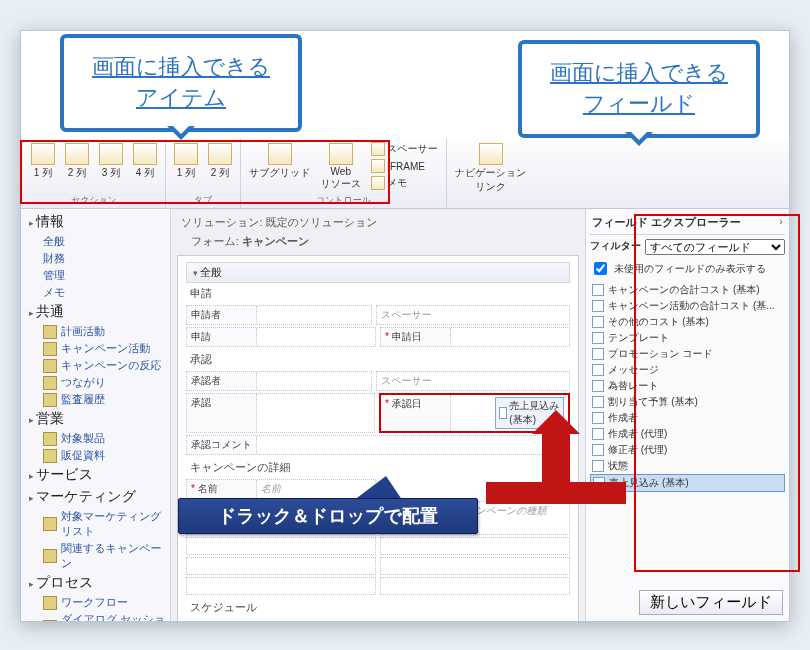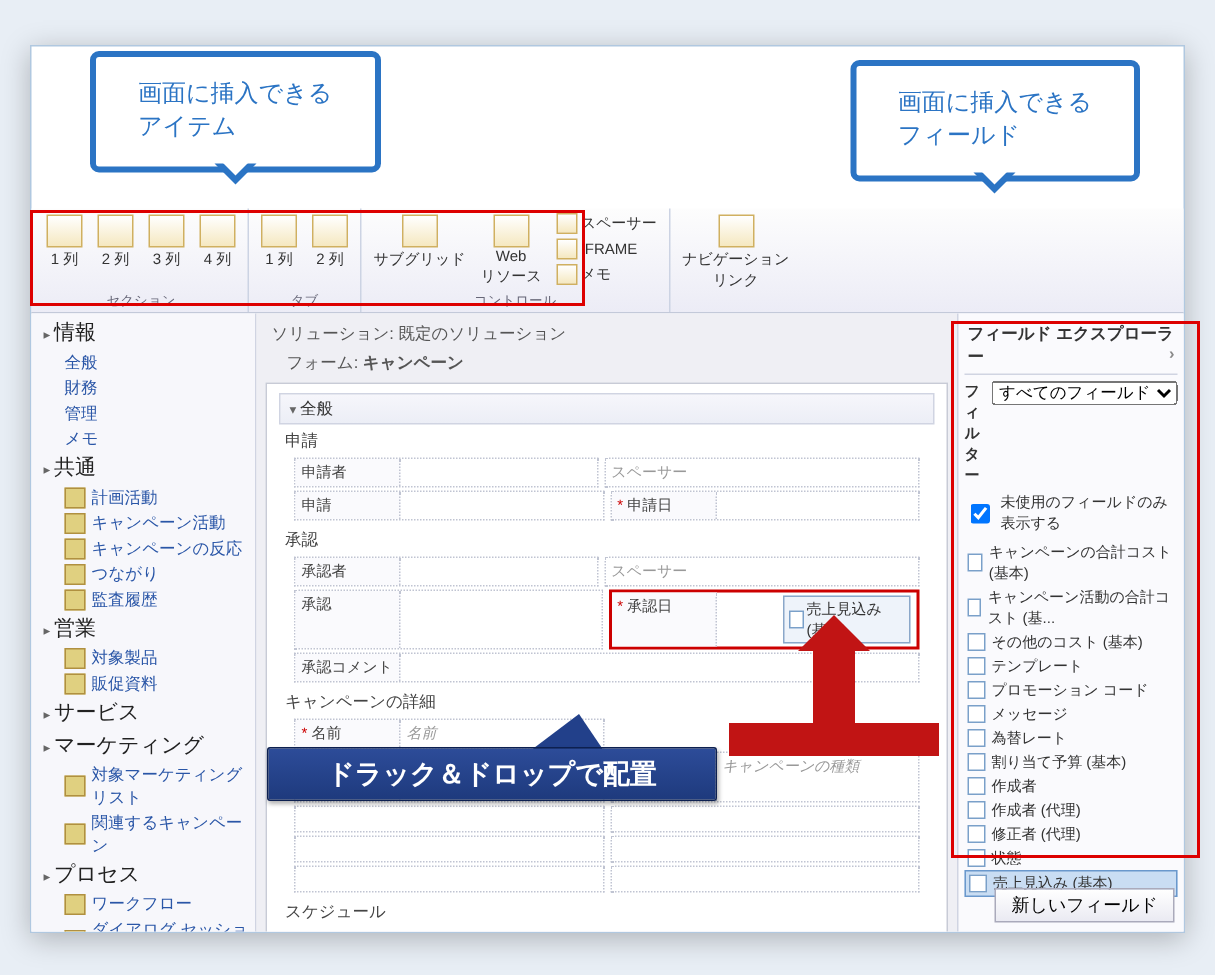--- a/index.html
+++ b/index.html
@@ -22,24 +22,26 @@
     box-shadow: 0 4px 18px rgba(0,0,0,0.25);
   }
 
   
   .callout {
     position: absolute;
     background: #fff;
     border: 4px solid #2b74c4;
     border-radius: 6px;
     padding: 14px 28px;
-    font-size: 16px;
+    font-size: 22px;
     color: #2b74c4;
+    text-align: center;
     line-height: 1.4;
     z-index: 50;
+    text-decoration: underline;
   }
   .callout.left { left: 60px; top: 34px; }
   .callout.right { right: 50px; top: 40px; }
   .callout::after {
     content: "";
     position: absolute;
     bottom: -26px; left: 50%;
     margin-left: -14px;
     border: 14px solid transparent;
     border-top-color: #2b74c4;
@@ -135,21 +137,21 @@
     background:linear-gradient(#f6f6fb,#eceef6);
     border:1px solid #d0d4e2;
     padding:2px 6px;
     font-size:11px; color:#333;
     margin-top:6px;
   }
   .sec-h.top { margin-top:0; }
   .sec-h::before { content:"▾ "; color:#666; font-size:9px;}
   .sub-h { font-size:11px; color:#444; padding:3px 4px 2px 4px; }
   .row2 {
-    display:flex; gap:4px; margin:2px 10px;
+    display:flex; gap:4px; margin:2px 0;
   }
   .cell {
     flex:1;
     display:flex;
     border:1px dotted #c0c4d2;
     font-size:10px;
     min-height:18px;
   }
   .lbl { width:70px; padding:2px 4px; color:#444; border-right:1px dotted #c0c4d2; background:#fafafd;}
   .fld { flex:1; padding:2px 4px; color:#999; font-style:italic; }
@@ -164,21 +166,21 @@
     display:flex; align-items:center; gap:2px;
     background:#eef3fa; border:1px solid #8aa7c9;
     font-size:10px; color:#333; padding:1px 3px;
     font-style:normal;
     margin-left:40px;
   }
   .drop-inner .dic { width:12px; height:12px; background:#fff; border:1px solid #7aa0c9; }
 
   
   .rightpane {
-    width:151px;
+    width:204px;
     background:#fafafd;
     border-left:1px solid #d0d4e2;
     position:relative;
     padding:4px 4px;
   }
   .right-wrap {
     position:absolute;
     right: 10px; top: 214px;
     width:166px; height: 358px;
     border:2px solid #d00;
@@ -186,21 +188,21 @@
     pointer-events:none;
   }
   .fx-title { font-size:11px; font-weight:bold; padding:2px 2px 4px 2px; border-bottom:1px solid #d0d4e2; }
   .fx-filter { display:flex; gap:4px; align-items:flex-start; padding:4px 0; font-size:10px;}
   .fx-filter select { flex:1; font-size:11px;font-family:Liberation Serif, serif; }
   .fx-chk { display:flex; gap:4px; align-items:center; font-size:10px; padding:0 0 4px 0;}
   .fx-list { }
   .fx-item { display:flex; gap:4px; align-items:center; padding:1px 2px; font-size:10px;}
   .fx-item .fic { width:12px; height:12px; background:#fff; border:1px solid #7aa0c9; }
   .fx-item.sel { background:#c9ddf3; border:1px solid #6a98cc; }
-  .fx-newbtn { position:absolute; right:6px; bottom:6px; font-size:12px; padding:2px 10px; border:1px solid #aab; background:linear-gradient(#fff,#eaeaf2);}
+  .fx-newbtn { position:absolute; right:6px; bottom:6px; font-size:15px; padding:2px 10px; border:1px solid #aab; background:linear-gradient(#fff,#eaeaf2);}
 
   
   .dd-call {
     position:absolute;
     left: 178px; top: 498px;
     width: 300px; height:36px;
     background: linear-gradient(#2d4c99,#1e3a7d);
     color:#fff; font-size:18px;
     border:1px solid #0d2050;
     display:flex; align-items:center; justify-content:center;

